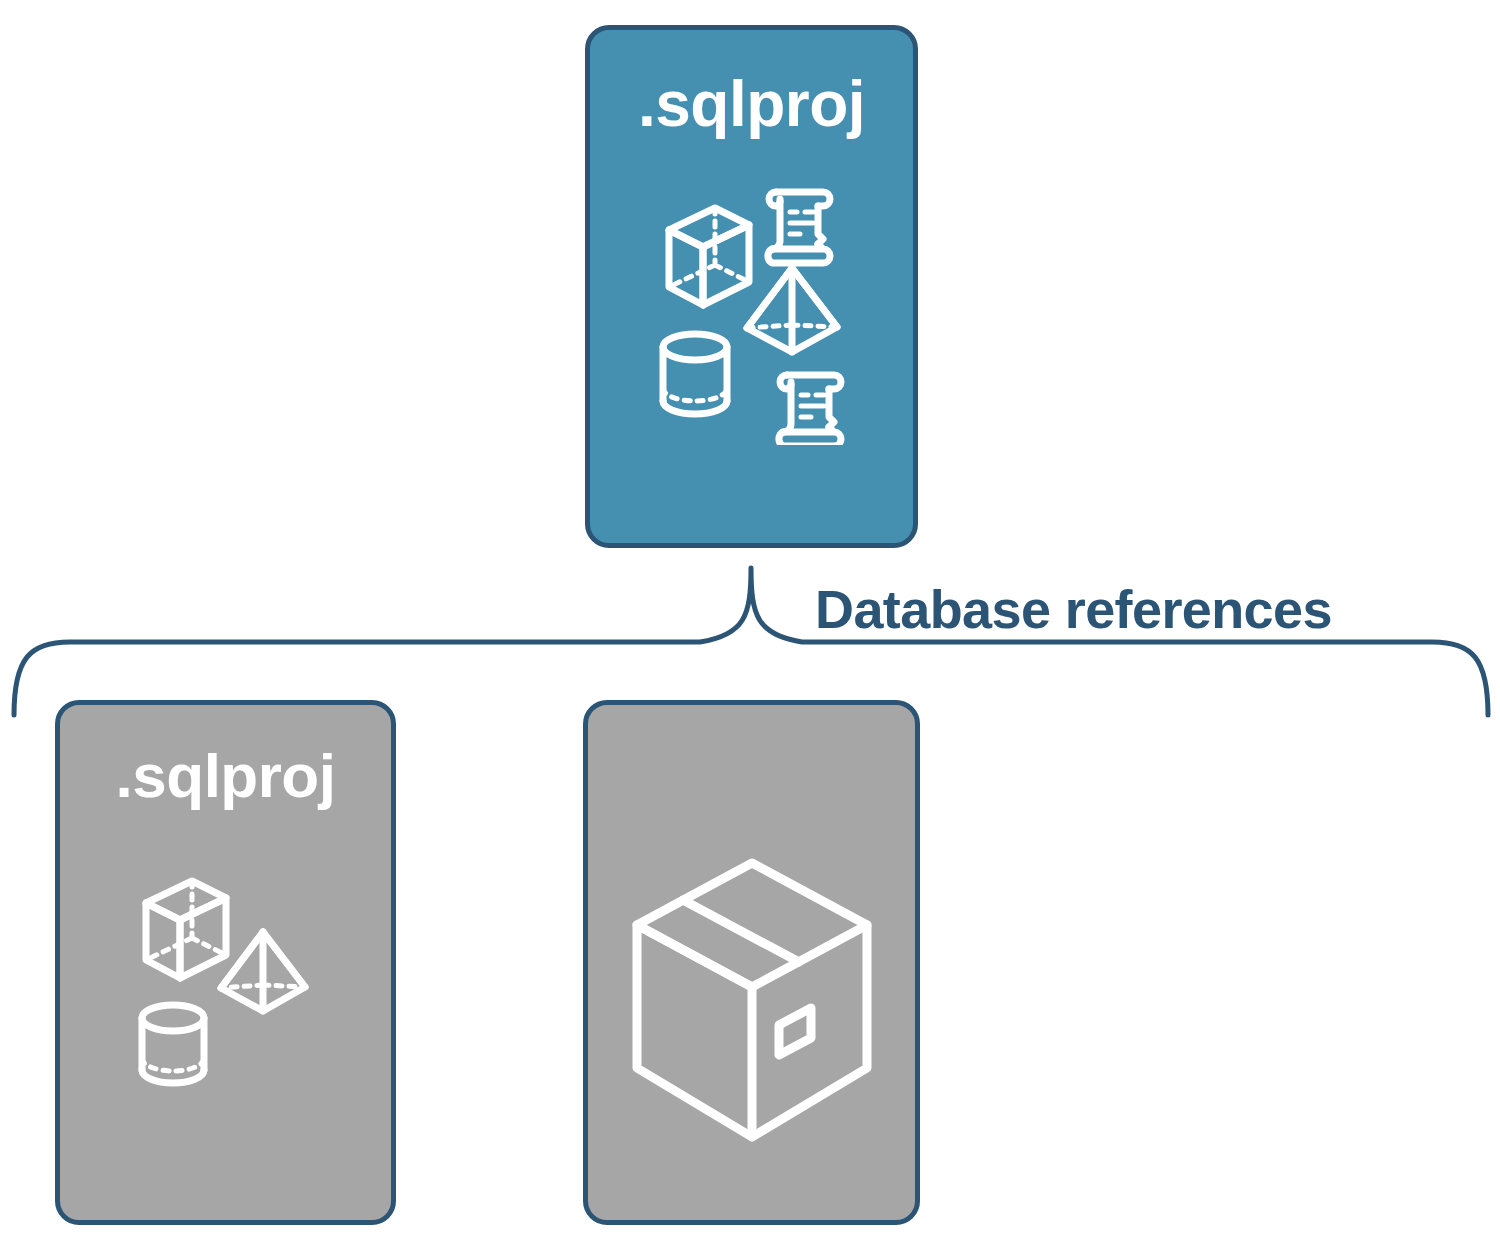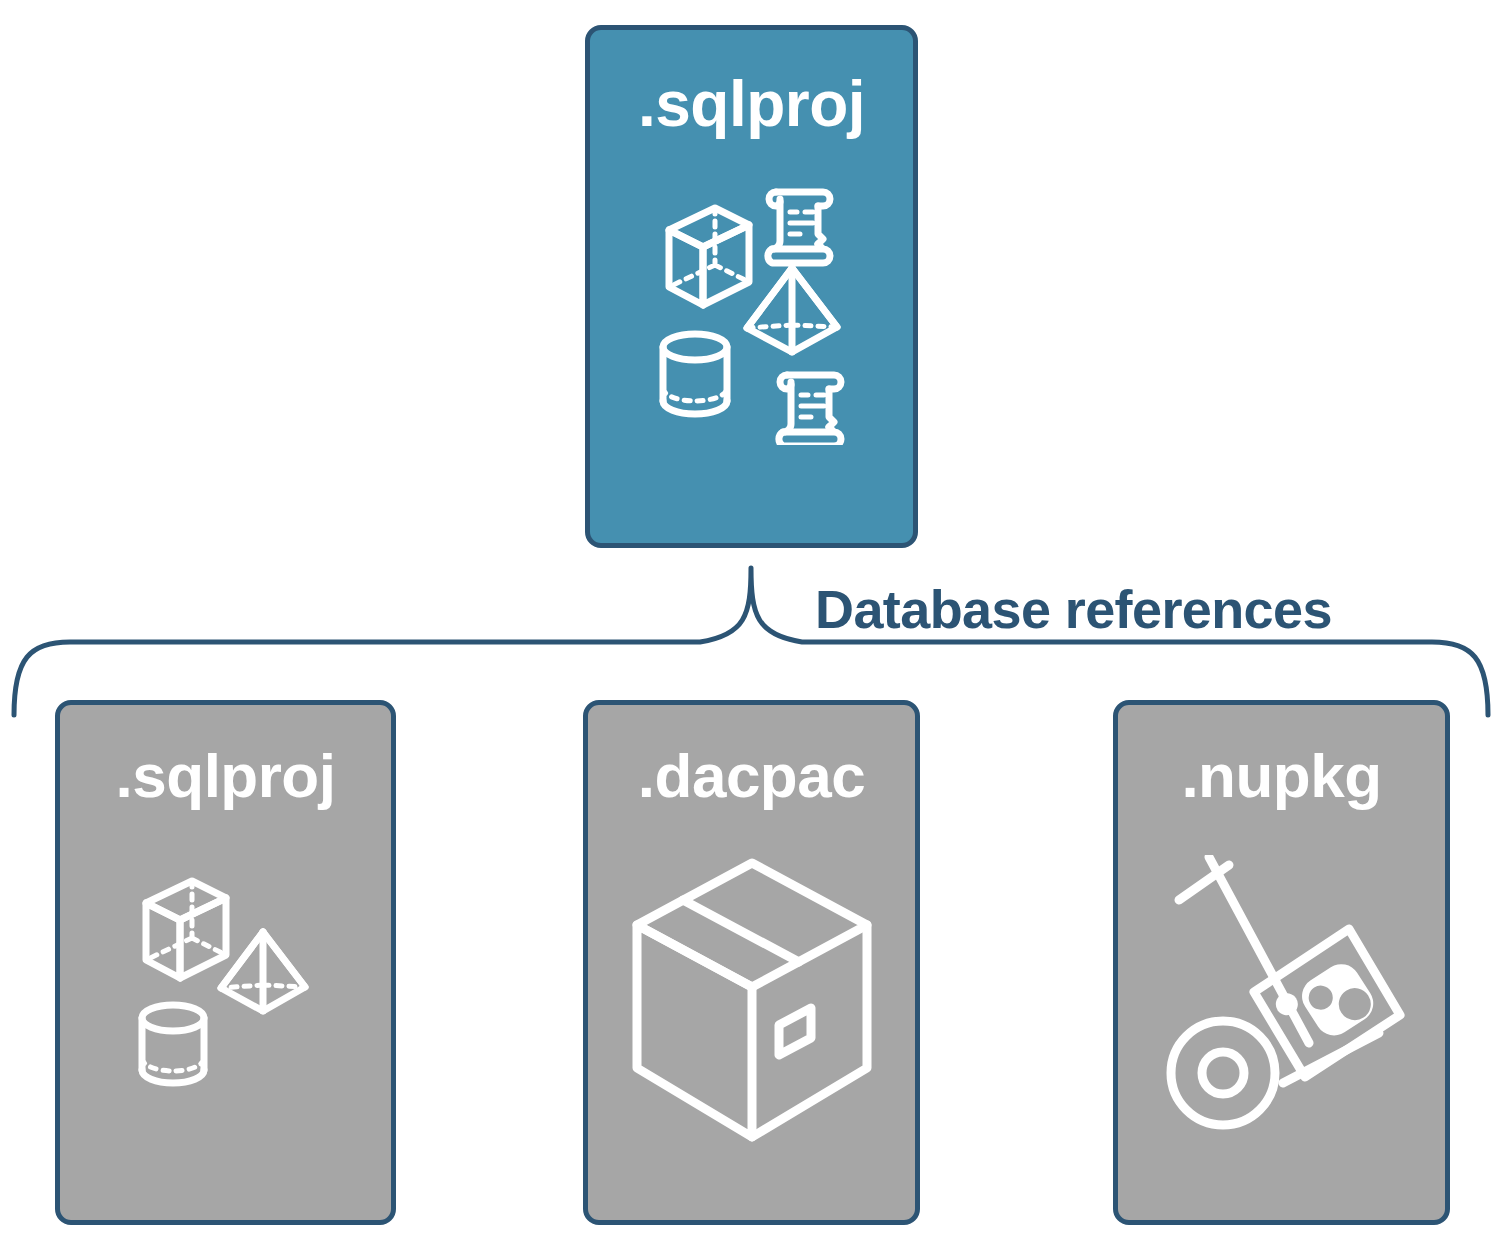--- a/index.html
+++ b/index.html
@@ -17,21 +17,21 @@
     height: 1250px;
     background: #ffffff;
     overflow: hidden;
   }
 
   
   .card {
     position: absolute;
     box-sizing: border-box;
     border: 5px solid #2c5474;
-    border-radius: 16px;
+    border-radius: 24px;
     display: flex;
     flex-direction: column;
     align-items: center;
   }
   .card.blue  { background: #4590b0; }
   .card.gray  { background: #a6a6a6; }
 
   .card-title {
     color: #ffffff;
     font-weight: bold;
@@ -180,61 +180,31 @@
             <path d="M86 148 L86 200"></path>
             <path d="M24 200 A31 13 0 0 0 86 200"></path>
             <path stroke-dasharray="6 7" stroke-width="5" d="M24 188 A31 13 0 0 0 86 188"></path>
           </g>
         </g>
       </svg>
     </div>
   </div>
 
   <div class="card gray" id="card-dacpac">
-    <div class="card-title">.dacpac</div>
     <div class="card-art">
       <svg width="250" height="290" viewBox="0 0 250 290">
         <g fill="none" stroke="#ffffff" stroke-width="9" stroke-linecap="round" stroke-linejoin="round">
 
           <path d="M125 8 L240 70 L125 132 L10 70 Z"></path>
           <path d="M56 45 L172 107"></path>
 
           <path d="M10 70 L10 213 L125 282 L125 132 Z"></path>
 
           <path d="M240 70 L240 213 L125 282"></path>
 
           <path d="M152 170 L184 153 L184 183 L152 200 Z"></path>
         </g>
       </svg>
     </div>
   </div>
 
-  <div class="card gray" id="card-nupkg">
-    <div class="card-title">.nupkg</div>
-    <div class="card-art">
-      <svg width="250" height="290" viewBox="0 0 250 290">
-        <g fill="none" stroke="#ffffff" stroke-width="9" stroke-linecap="round" stroke-linejoin="round">
-
-          <path d="M22 45 L72 10"></path>
-
-          <path d="M52 2 L152 188"></path>
-
-          <path d="M126 228 L222 178"></path>
-
-          <circle cx="66" cy="218" r="52"></circle>
-          <circle cx="66" cy="218" r="21"></circle>
-
-          <path d="M97 137 L192 74 L243 160 L148 222 Z"></path>
-        </g>
-
-        <g fill="#ffffff" stroke="none" transform="rotate(-33 172 148)">
-          <rect x="150" y="119" width="62" height="62" rx="19" ry="19"></rect>
-          <circle cx="136" cy="126" r="11"></circle>
-        </g>
-        <g fill="#a6a6a6" stroke="none" transform="rotate(-33 172 148)">
-          <circle cx="168" cy="139" r="12"></circle>
-          <circle cx="193" cy="163" r="16"></circle>
-        </g>
-      </svg>
-    </div>
-  </div>
 
 </div>
 
 </body></html>

